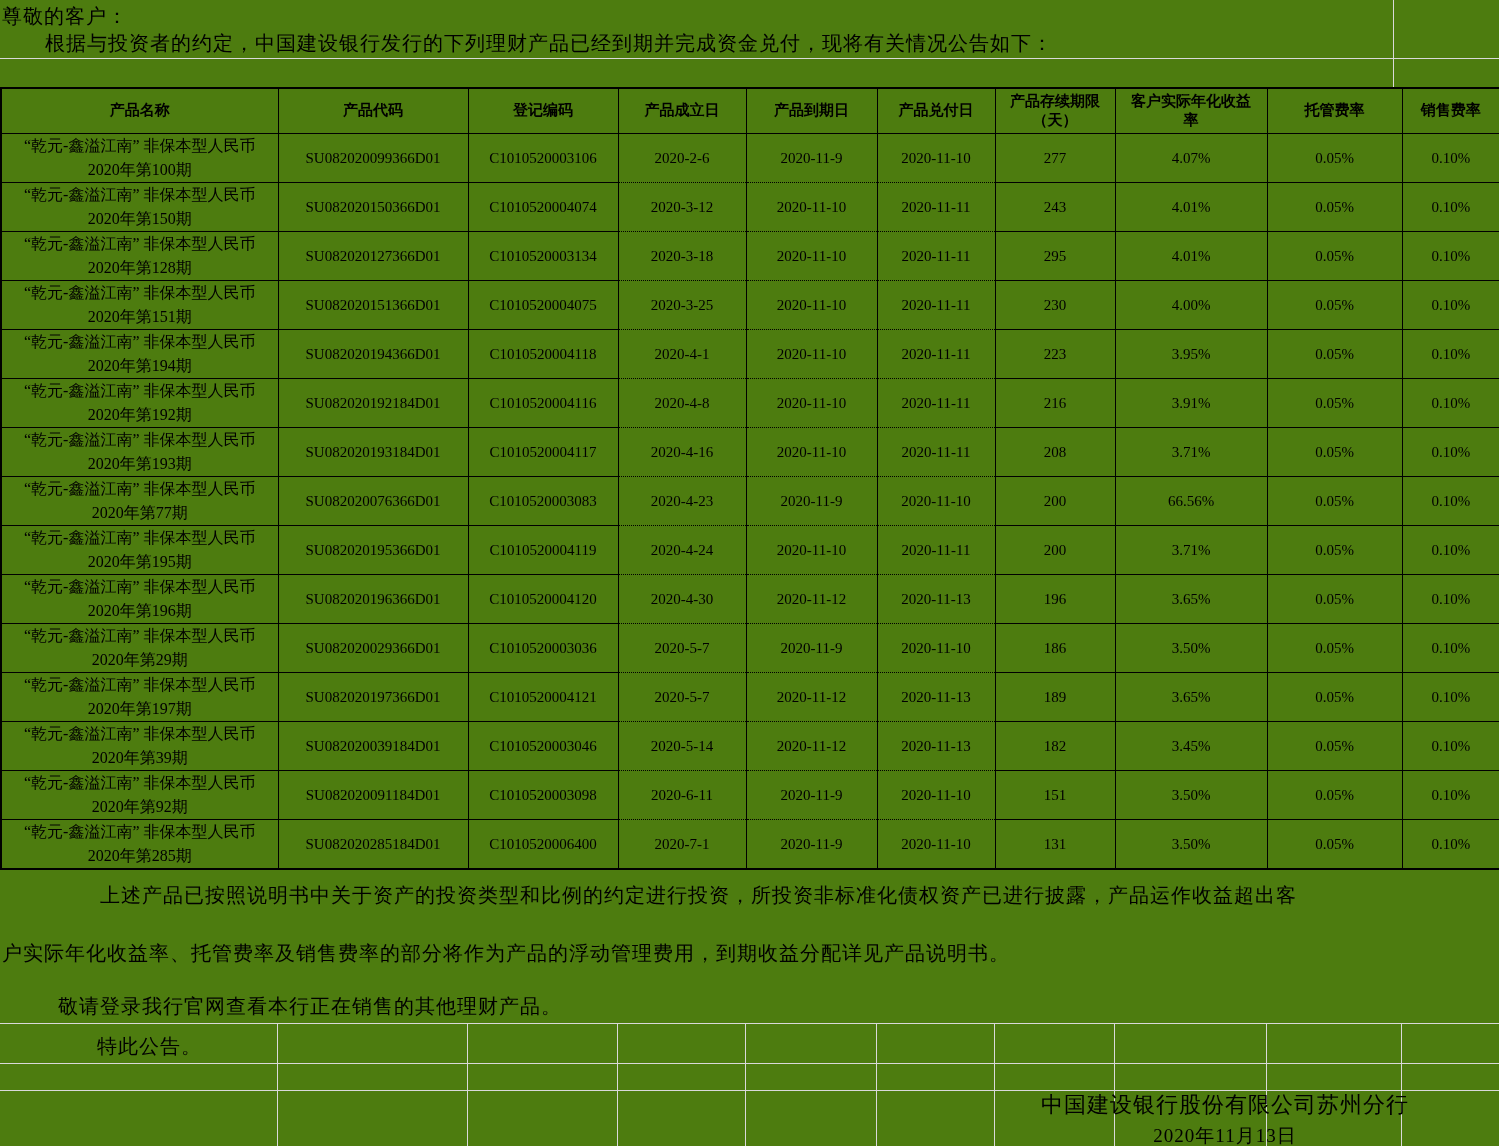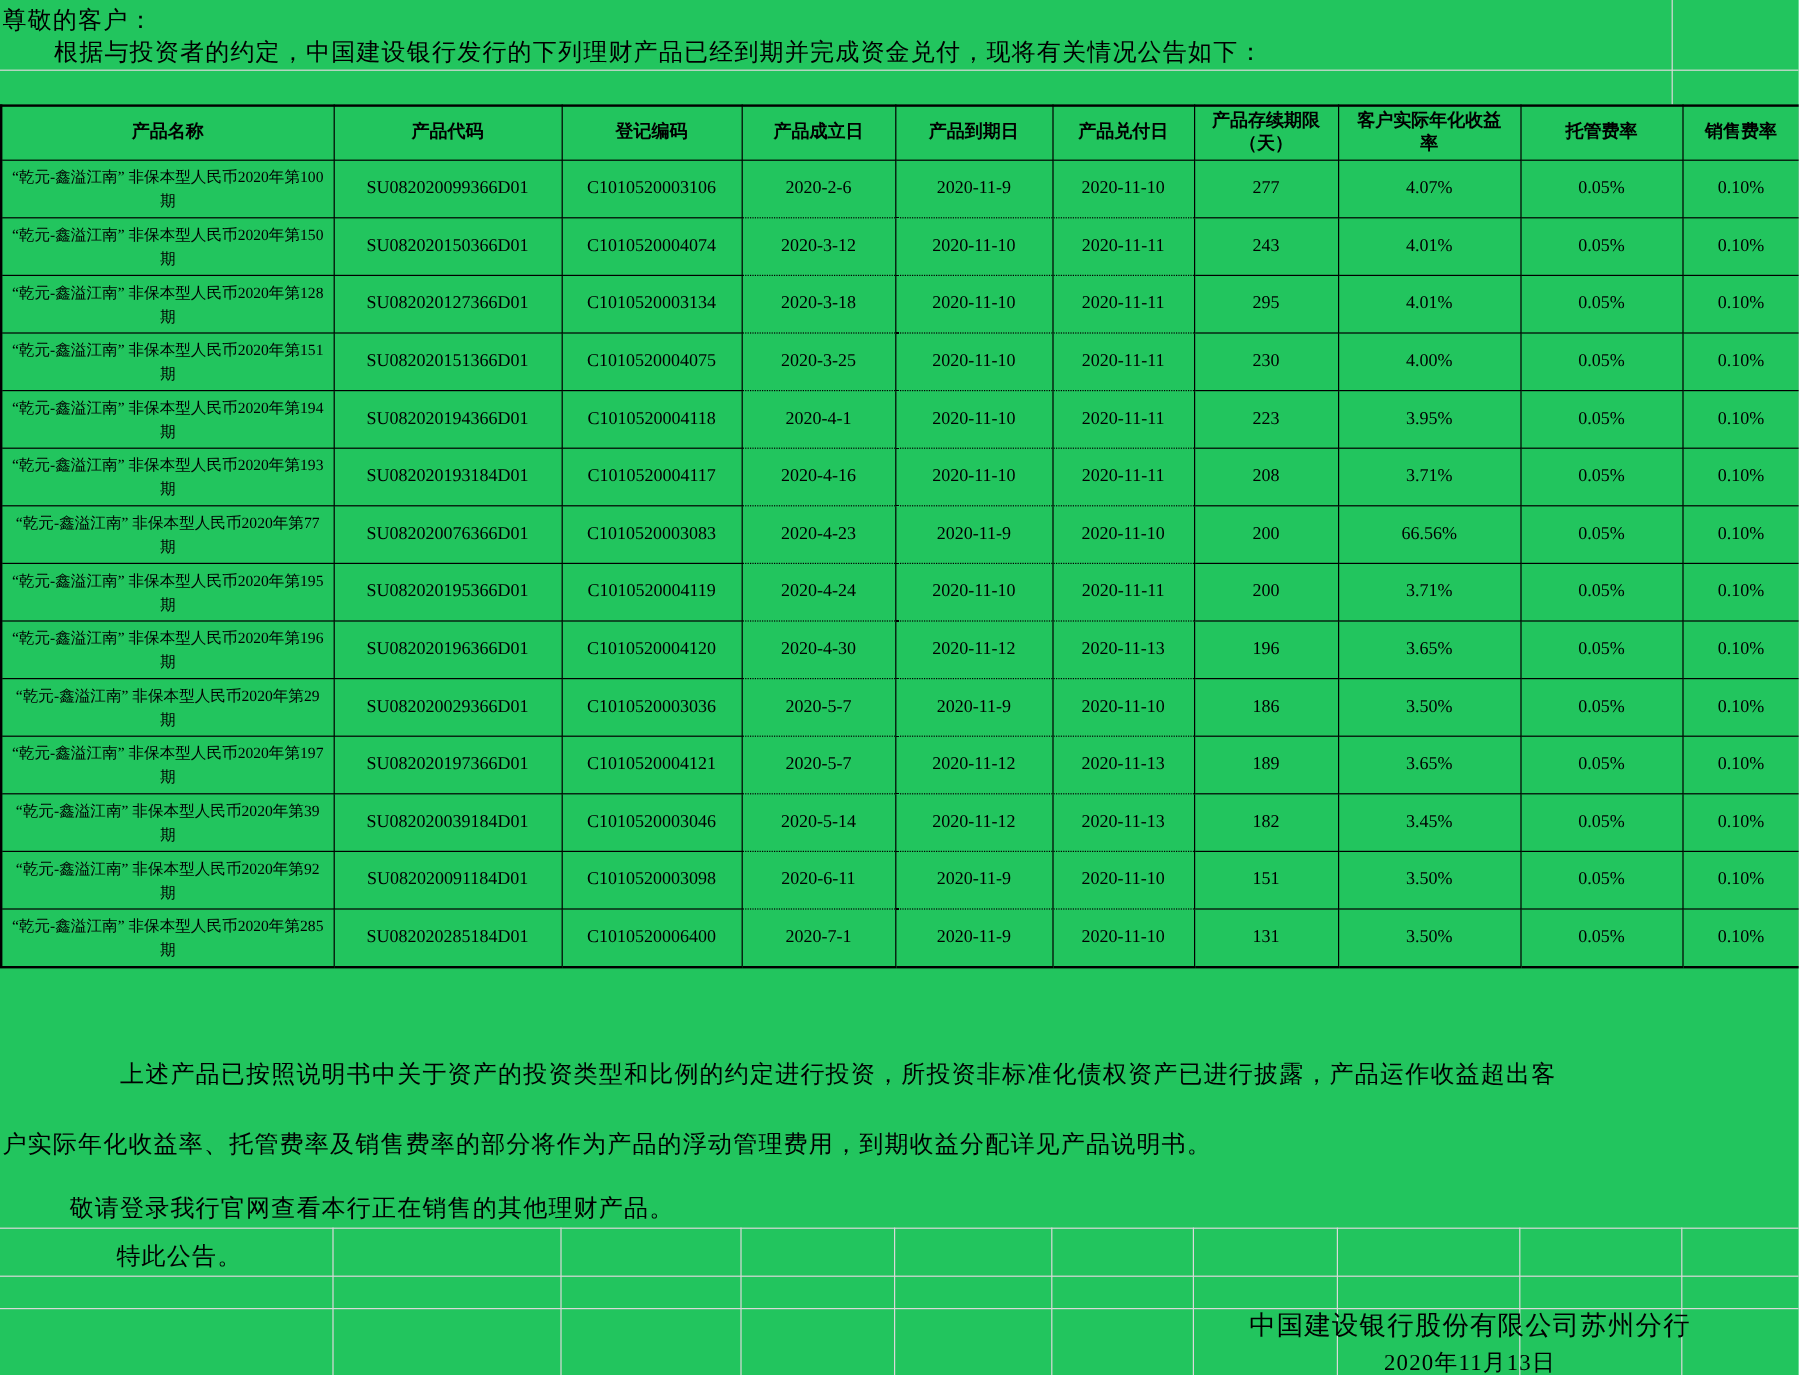--- a/index.html
+++ b/index.html
@@ -1,38 +1,38 @@
 <!DOCTYPE html>
 <html><head>
 <meta charset="utf-8">
 <style>
   html,body { margin:0; padding:0; background:#ffffff; }
   .page {
     position:relative; width:1499px; height:1146px;
-    background:#22c55e; color:#000;
+    background:#4d7c0f; color:#000;
     font-family:"Liberation Serif", serif;
     overflow:hidden;
   }
   .tline { position:absolute; white-space:nowrap; font-size:20px; letter-spacing:1px; }
   .gridline { position:absolute; background:#d9d9d9; }
 
   table.products {
     position:absolute; top:87px; left:0; width:1499px;
     border-collapse:collapse; table-layout:fixed;
     border:2px solid #000;
   }
   table.products th, table.products td {
     border:1px solid #000; text-align:center; vertical-align:middle;
     overflow:hidden; padding:0 4px;
   }
   table.products thead th {
     height:44px; font-size:15px; font-weight:bold; line-height:1.3; padding:0 10px;
   }
   table.products tbody td { height:47px; font-size:15px; }
-  table.products tbody td.name-cell { font-size:13px; line-height:1.5; padding:0 6px; }
+  table.products tbody td.name-cell { font-size:16px; line-height:1.5; padding:0 6px; }
   table.products tbody td.dotted { border-top:1px dotted #000; border-bottom:1px dotted #000; }
   table.products tbody tr:last-child td { border-bottom:2px solid #000; }
 
   .footer-block { position:absolute; left:1020px; top:1090px; width:410px; text-align:center; }
   .footer-block .company { font-size:22px; letter-spacing:1px; }
   .footer-block .date { font-size:19px; margin-top:3px; letter-spacing:1px; }
 </style>
 </head>
 <body>
 
@@ -126,20 +126,32 @@
           <td>C1010520004118</td>
           <td class="dotted">2020-4-1</td>
           <td class="dotted">2020-11-10</td>
           <td class="dotted">2020-11-11</td>
           <td>223</td>
           <td>3.95%</td>
           <td>0.05%</td>
           <td>0.10%</td>
         </tr>
         <tr>
+          <td class="name-cell">“乾元-鑫溢江南” 非保本型人民币2020年第192期</td>
+          <td>SU082020192184D01</td>
+          <td>C1010520004116</td>
+          <td class="dotted">2020-4-8</td>
+          <td class="dotted">2020-11-10</td>
+          <td class="dotted">2020-11-11</td>
+          <td>216</td>
+          <td>3.91%</td>
+          <td>0.05%</td>
+          <td>0.10%</td>
+        </tr>
+        <tr>
           <td class="name-cell">“乾元-鑫溢江南” 非保本型人民币2020年第193期</td>
           <td>SU082020193184D01</td>
           <td>C1010520004117</td>
           <td class="dotted">2020-4-16</td>
           <td class="dotted">2020-11-10</td>
           <td class="dotted">2020-11-11</td>
           <td>208</td>
           <td>3.71%</td>
           <td>0.05%</td>
           <td>0.10%</td>

